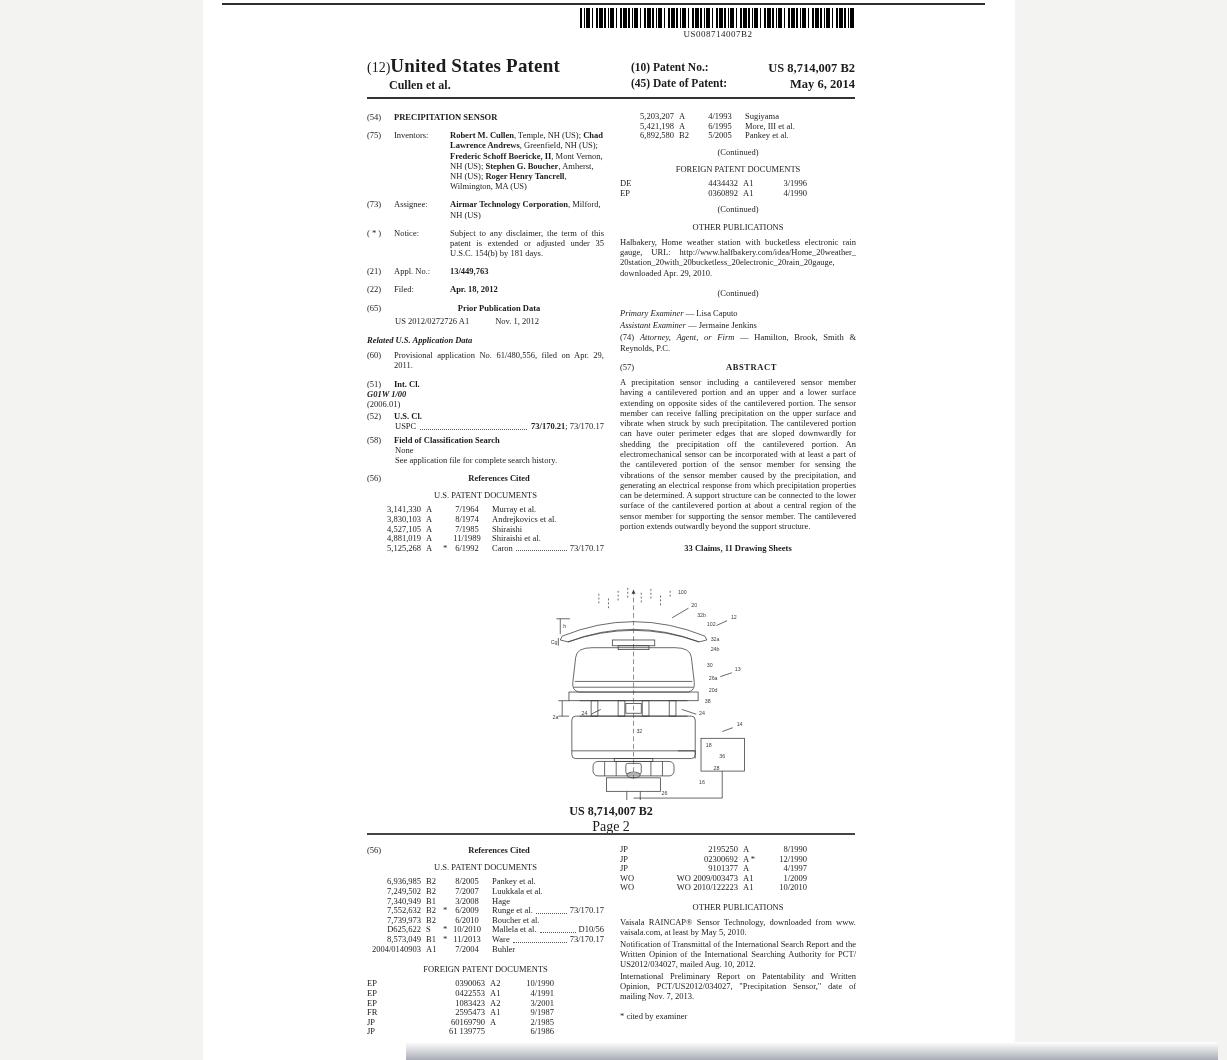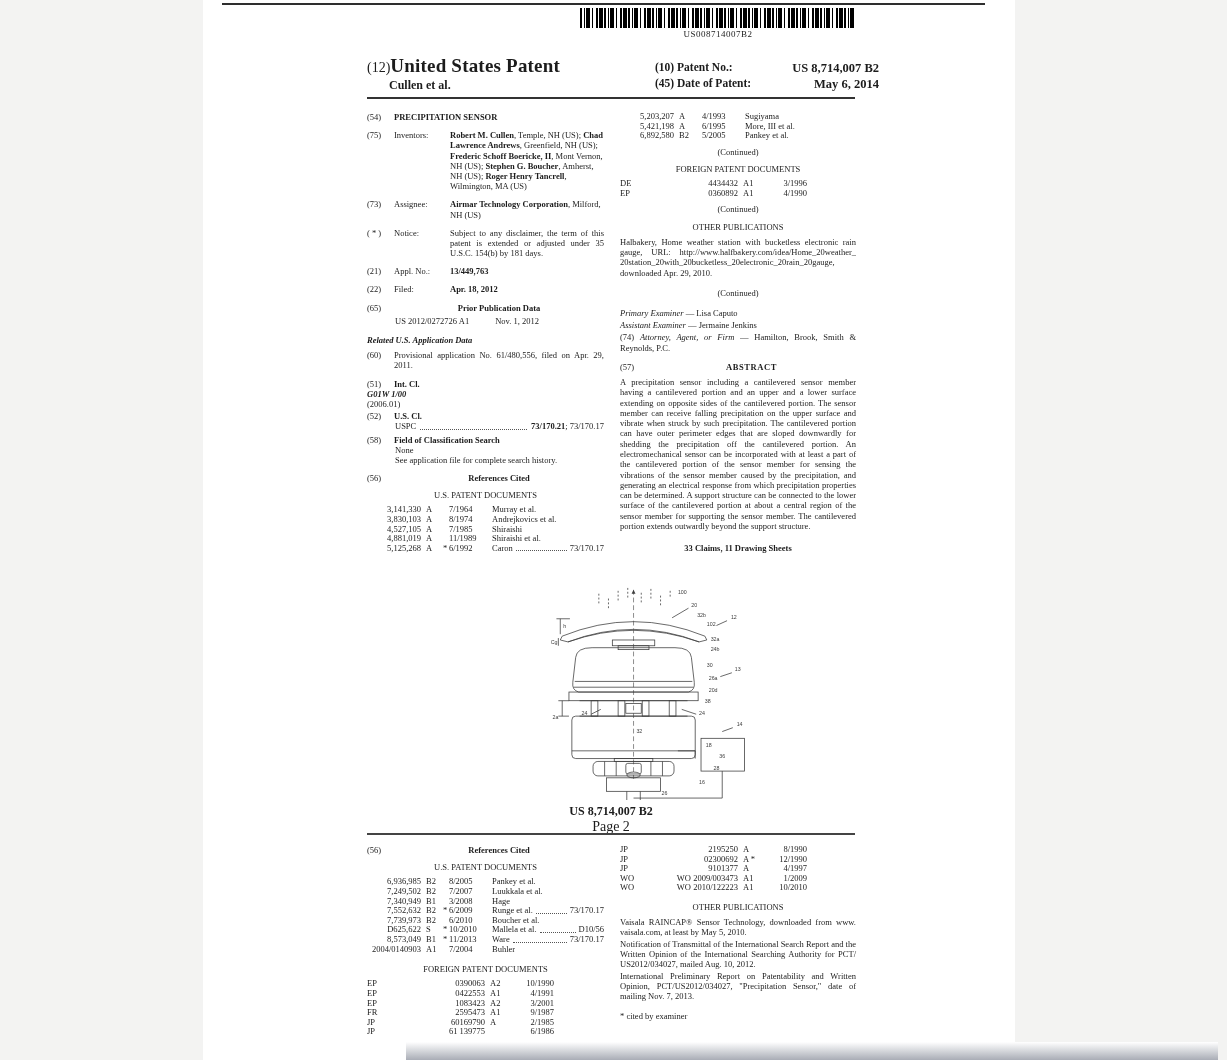--- a/index.html
+++ b/index.html
@@ -17,21 +17,21 @@
   .barcode{position:absolute;left:377px;top:8px;width:276px;height:20px;
     background:repeating-linear-gradient(90deg,#000 0 2px,#fff 2px 4px,#000 4px 5px,#fff 5px 6px,#000 6px 10px,#fff 10px 12px,#000 12px 13px,#fff 13px 16px,#000 16px 18px,#fff 18px 19px,#000 19px 23px,#fff 23px 24px);}
   .barcode-text{position:absolute;left:377px;top:29px;width:276px;text-align:center;font-size:9px;letter-spacing:.5px;}
 
   
   .hdr-left{position:absolute;left:164px;top:55px;width:250px;}
   .hdr-title-row{display:flex;align-items:baseline;}
   .hdr-kind{font-size:14px;flex:none;}
   .hdr-title{font-size:19px;font-weight:bold;letter-spacing:.2px;}
   .hdr-authors{font-size:12px;font-weight:bold;margin-left:22px;margin-top:1px;}
-  .hdr-right{position:absolute;left:452px;top:60px;width:224px;font-size:11.5px;font-weight:bold;}
+  .hdr-right{position:absolute;left:428px;top:60px;width:224px;font-size:11.5px;font-weight:bold;}
   .hdr-right-row{display:flex;justify-content:space-between;line-height:1.3;}
   .hdr-right-val{font-size:12.5px;text-align:right;}
   .hdr-rule{position:absolute;left:164px;top:97px;width:488px;height:2px;background:#333;}
 
   
   .col{position:absolute;font-size:8.5px;line-height:1.2;}
   .col-l{left:164px;top:112px;width:237px;}
   .col-r{left:417px;top:112px;width:236px;}
 
   .fld{display:flex;margin-bottom:8px;}
@@ -52,21 +52,21 @@
   .clsrow span:first-child{margin-right:34px;}
 
   .uspc-line{display:flex;align-items:flex-end;}
   .uspc-line .lead{flex:1;border-bottom:1px dotted #555;margin:0 4px 2px;}
 
   
   .usrow{display:flex;line-height:1.13;}
   .u-num{width:54px;text-align:right;flex:none;}
   .u-kind{width:15px;margin-left:5px;flex:none;}
   .u-star{width:8px;flex:none;text-align:center;}
-  .u-date{width:36px;text-align:left;flex:none;}
+  .u-date{width:36px;text-align:center;flex:none;}
   .u-name{margin-left:7px;flex:1;display:flex;min-width:0;align-items:flex-end;}
   .u-name .nm{flex:none;align-self:flex-start;}
   .u-lead{flex:1;border-bottom:1px dotted #555;margin:0 3px 2px;}
   .u-cls{flex:none;align-self:flex-start;}
 
   .frow{display:flex;line-height:1.13;}
   .f-cc{width:30px;flex:none;}
   .f-num{width:88px;text-align:right;flex:none;}
   .f-kind{width:20px;margin-left:5px;flex:none;white-space:nowrap;}
   .f-date{width:44px;text-align:right;flex:none;}

